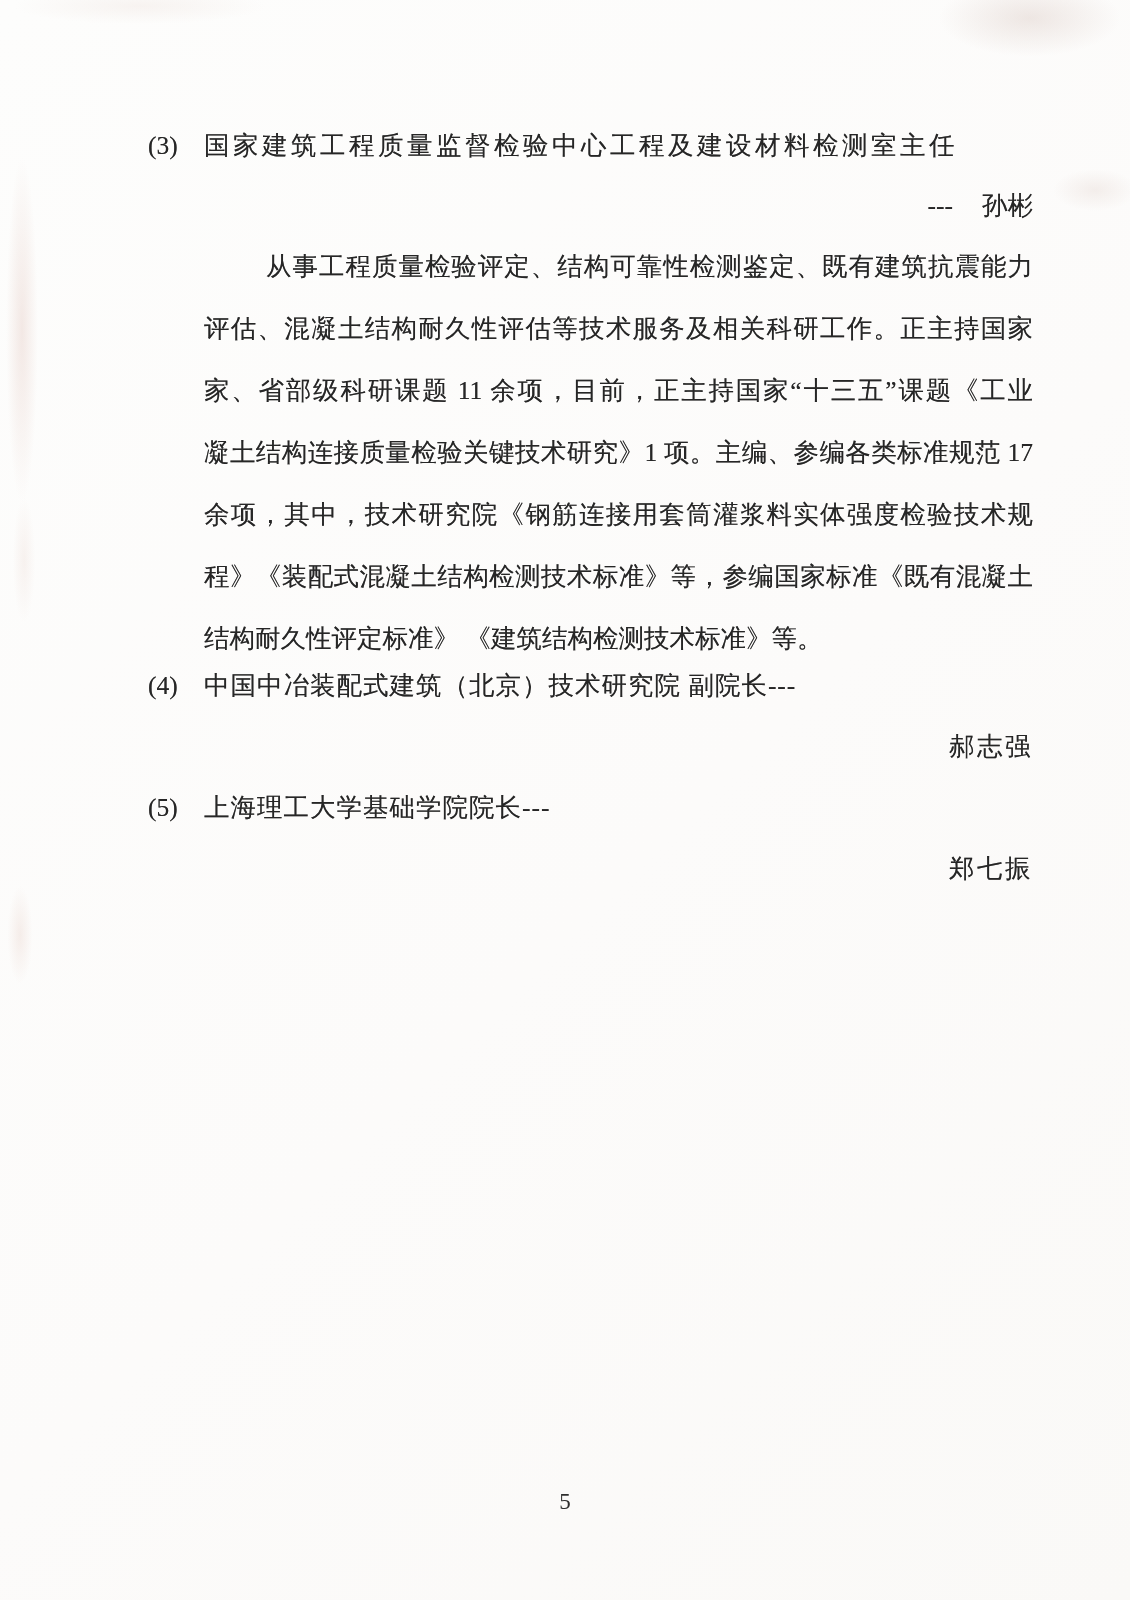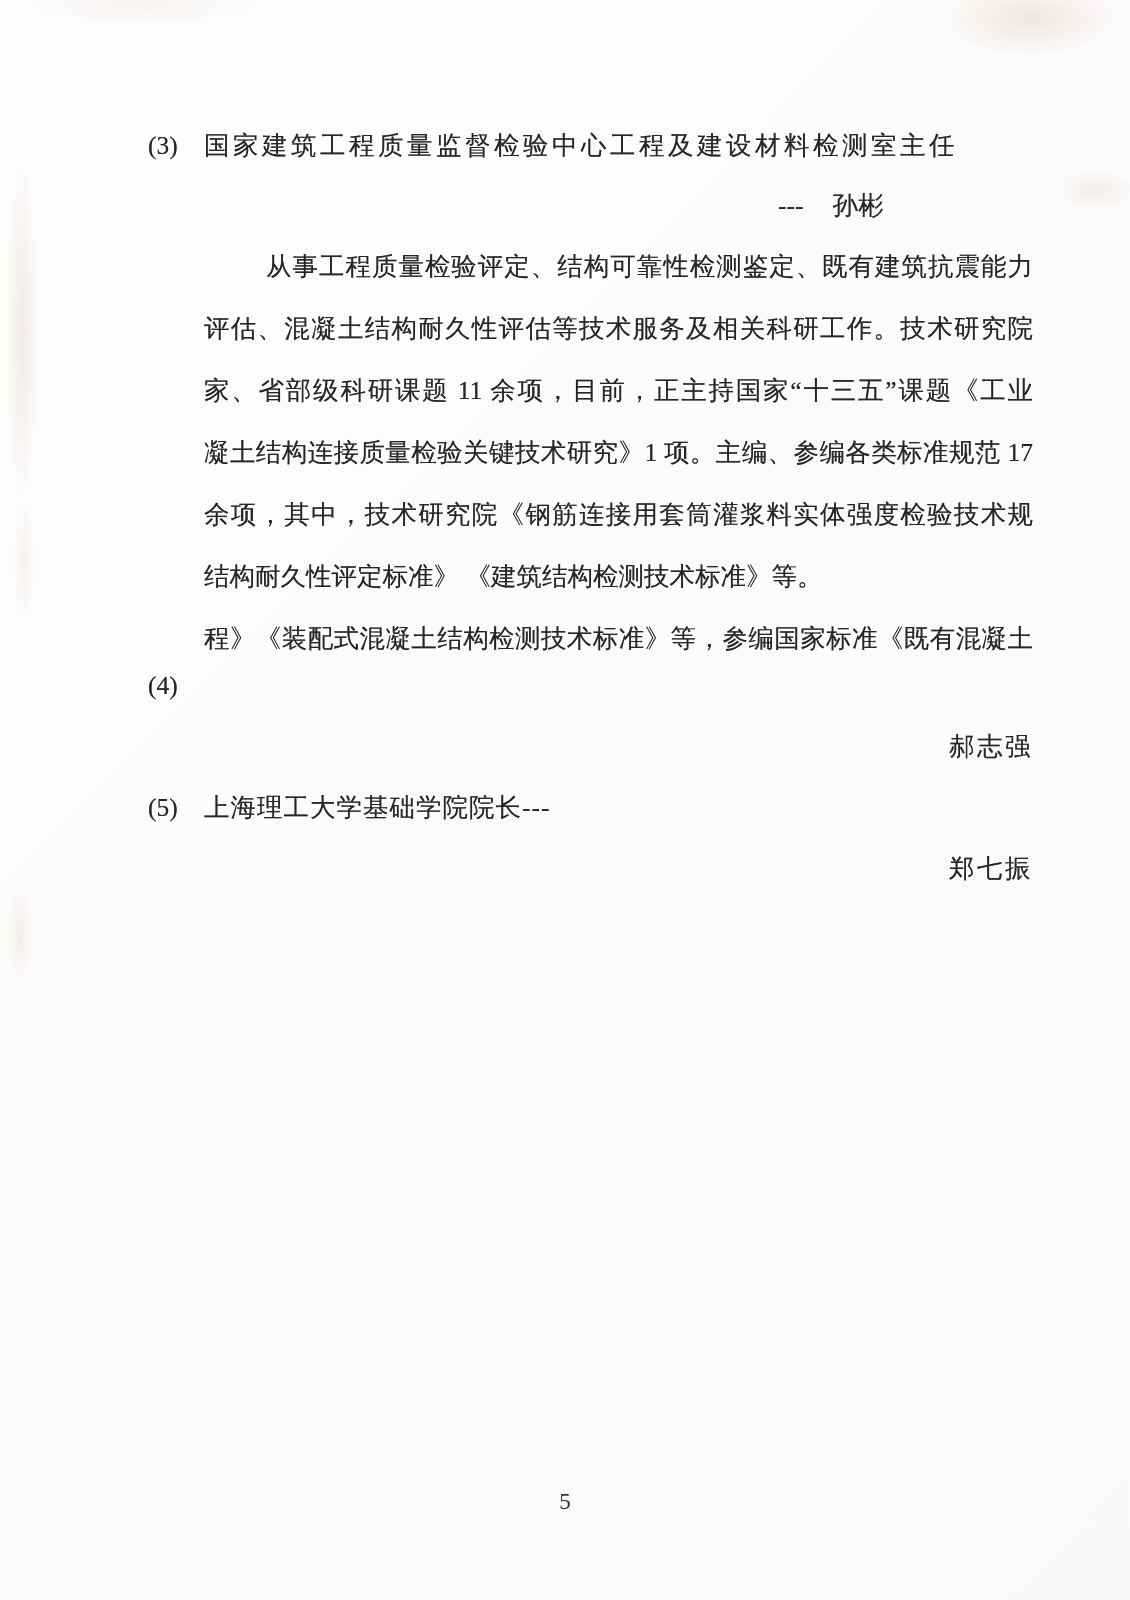--- a/index.html
+++ b/index.html
@@ -49,20 +49,21 @@
     left: 0;
     top: 0;
   }
   .title-wide   { letter-spacing: 3.5px; }
   .title-narrow { letter-spacing: 1px; }
   .attr-row {
     height: 60px;
     line-height: 60px;
     padding-left: 630px;
     white-space: nowrap;
+    text-align: right;
   }
   .attr-name { margin-left: 29px; }
   .para {
     margin-left: 56px;
     width: 829px;
   }
   .pline {
     height: 62px;
     line-height: 62px;
     text-align: justify;
@@ -103,30 +104,31 @@
       <span class="marker">(3)</span>
       <span class="title-wide">国家建筑工程质量监督检验中心工程及建设材料检测室主任</span>
     </div>
 
     <div class="attr-row">
       <span>---</span><span class="attr-name">孙彬</span>
     </div>
 
     <div class="para">
       <div class="pline first">从事工程质量检验评定、结构可靠性检测鉴定、既有建筑抗震能力</div>
-      <div class="pline">评估、混凝土结构耐久性评估等技术服务及相关科研工作。技术研究院</div>
+      <div class="pline">评估、混凝土结构耐久性评估等技术服务及相关科研工作。正主持国家</div>
       <div class="pline">家、省部级科研课题 11 余项，目前，正主持国家“十三五”课题《工业</div>
       <div class="pline">凝土结构连接质量检验关键技术研究》1 项。主编、参编各类标准规范 17</div>
       <div class="pline">余项，其中，技术研究院《钢筋连接用套筒灌浆料实体强度检验技术规</div>
+      <div class="pline">程》《装配式混凝土结构检测技术标准》等，参编国家标准《既有混凝土</div>
       <div class="pline last">结构耐久性评定标准》 《建筑结构检测技术标准》等。</div>
-      <div class="pline">程》《装配式混凝土结构检测技术标准》等，参编国家标准《既有混凝土</div>
     </div>
 
     <div class="row item4">
       <span class="marker">(4)</span>
+      <span class="title-narrow">中国中冶装配式建筑（北京）技术研究院 副院长---</span>
     </div>
     <div class="name-row">郝志强</div>
 
     <div class="row">
       <span class="marker">(5)</span>
       <span class="title-narrow">上海理工大学基础学院院长---</span>
     </div>
     <div class="name-row">郑七振</div>
 
   </div>

